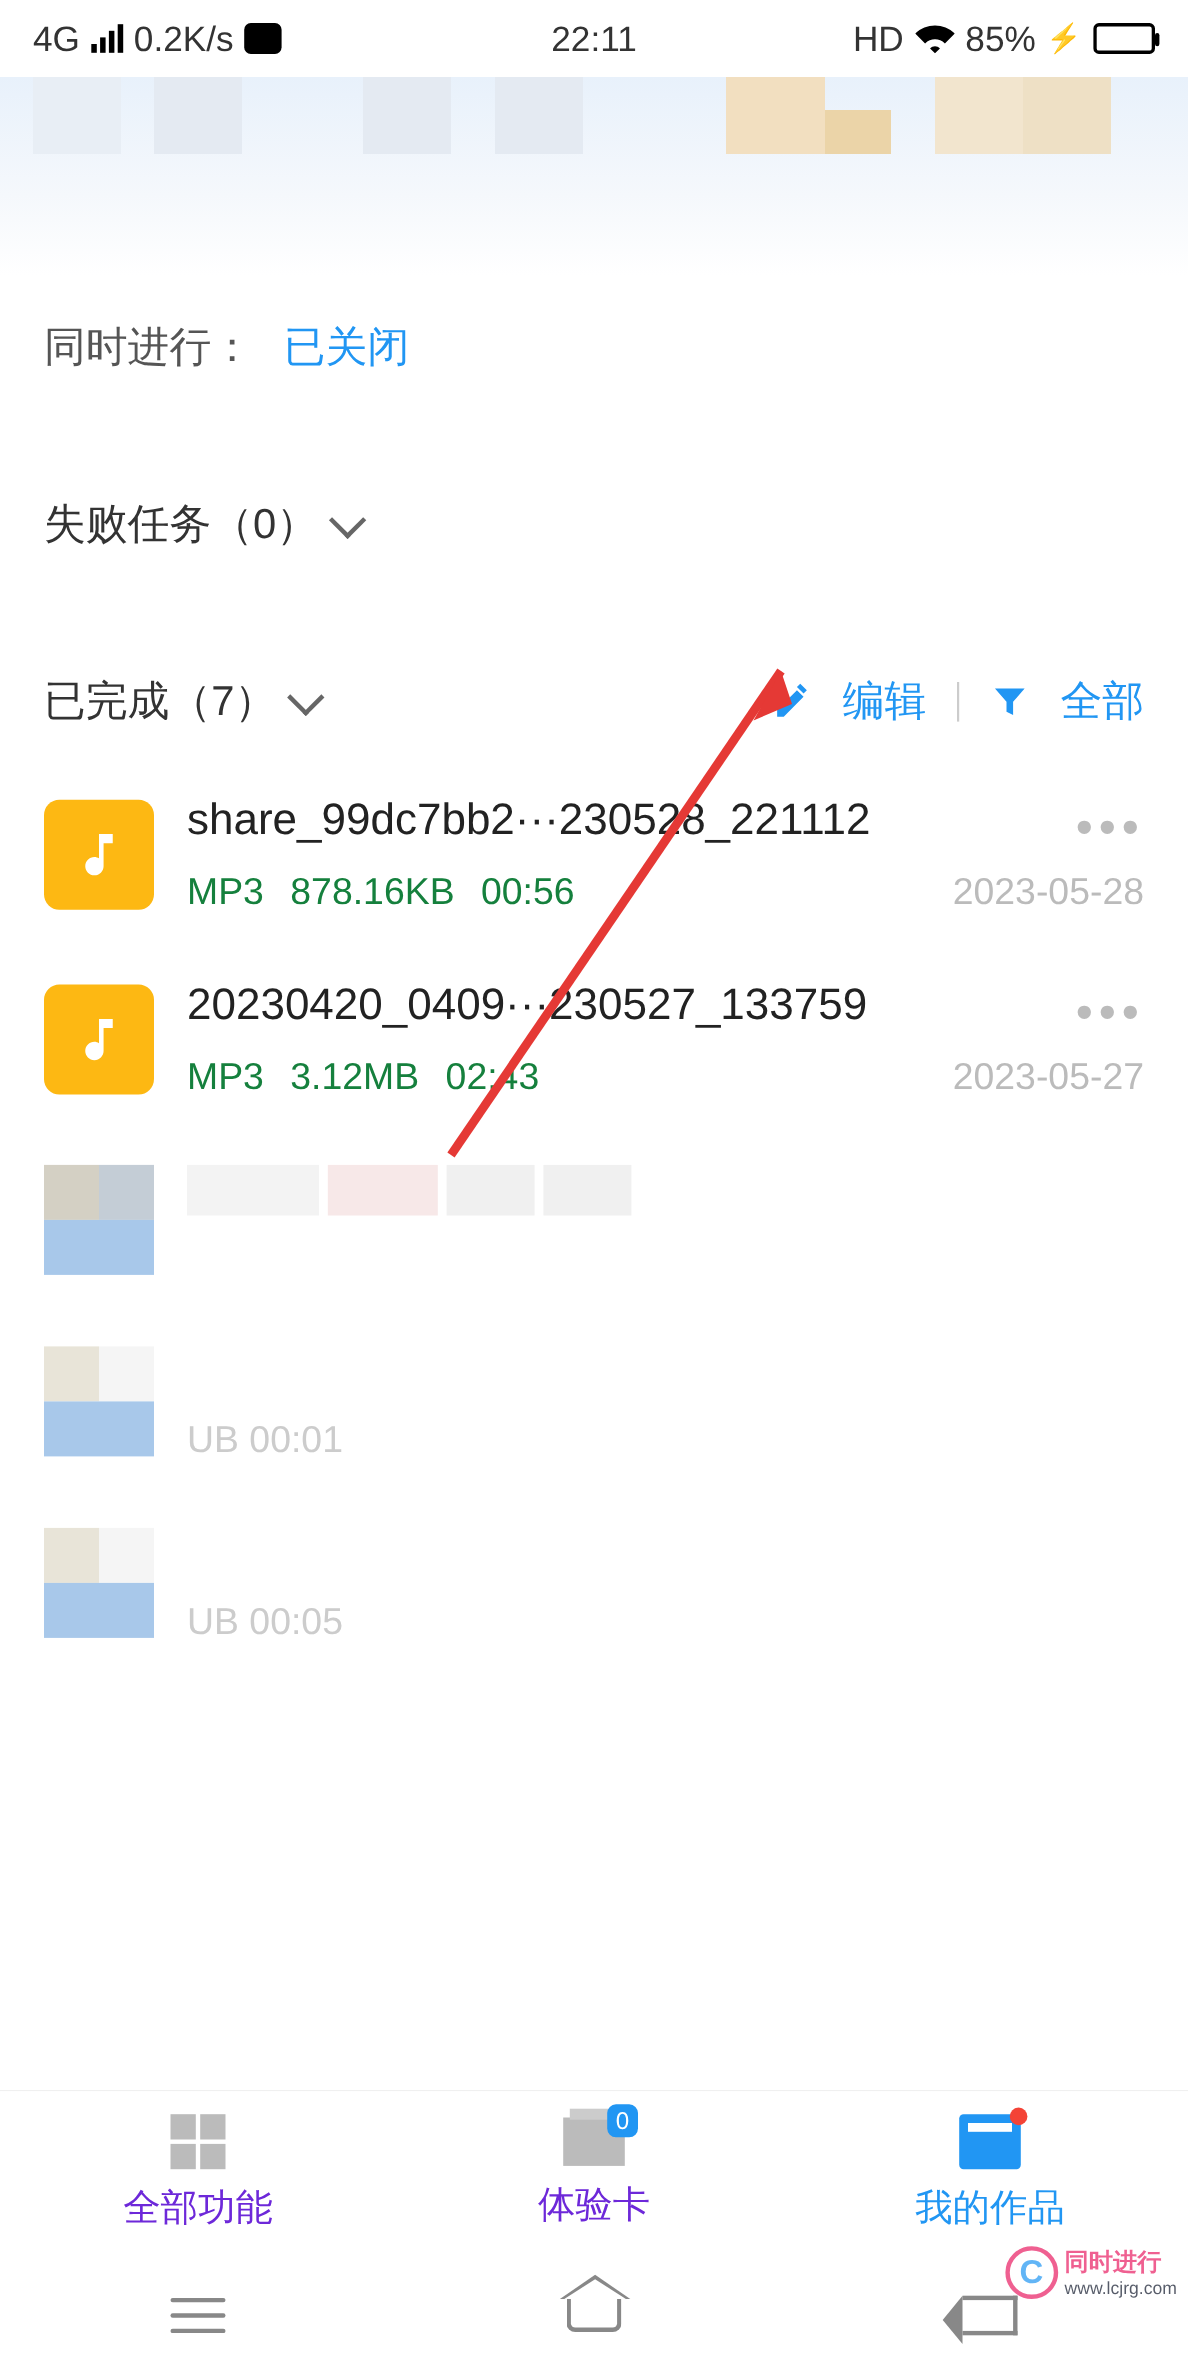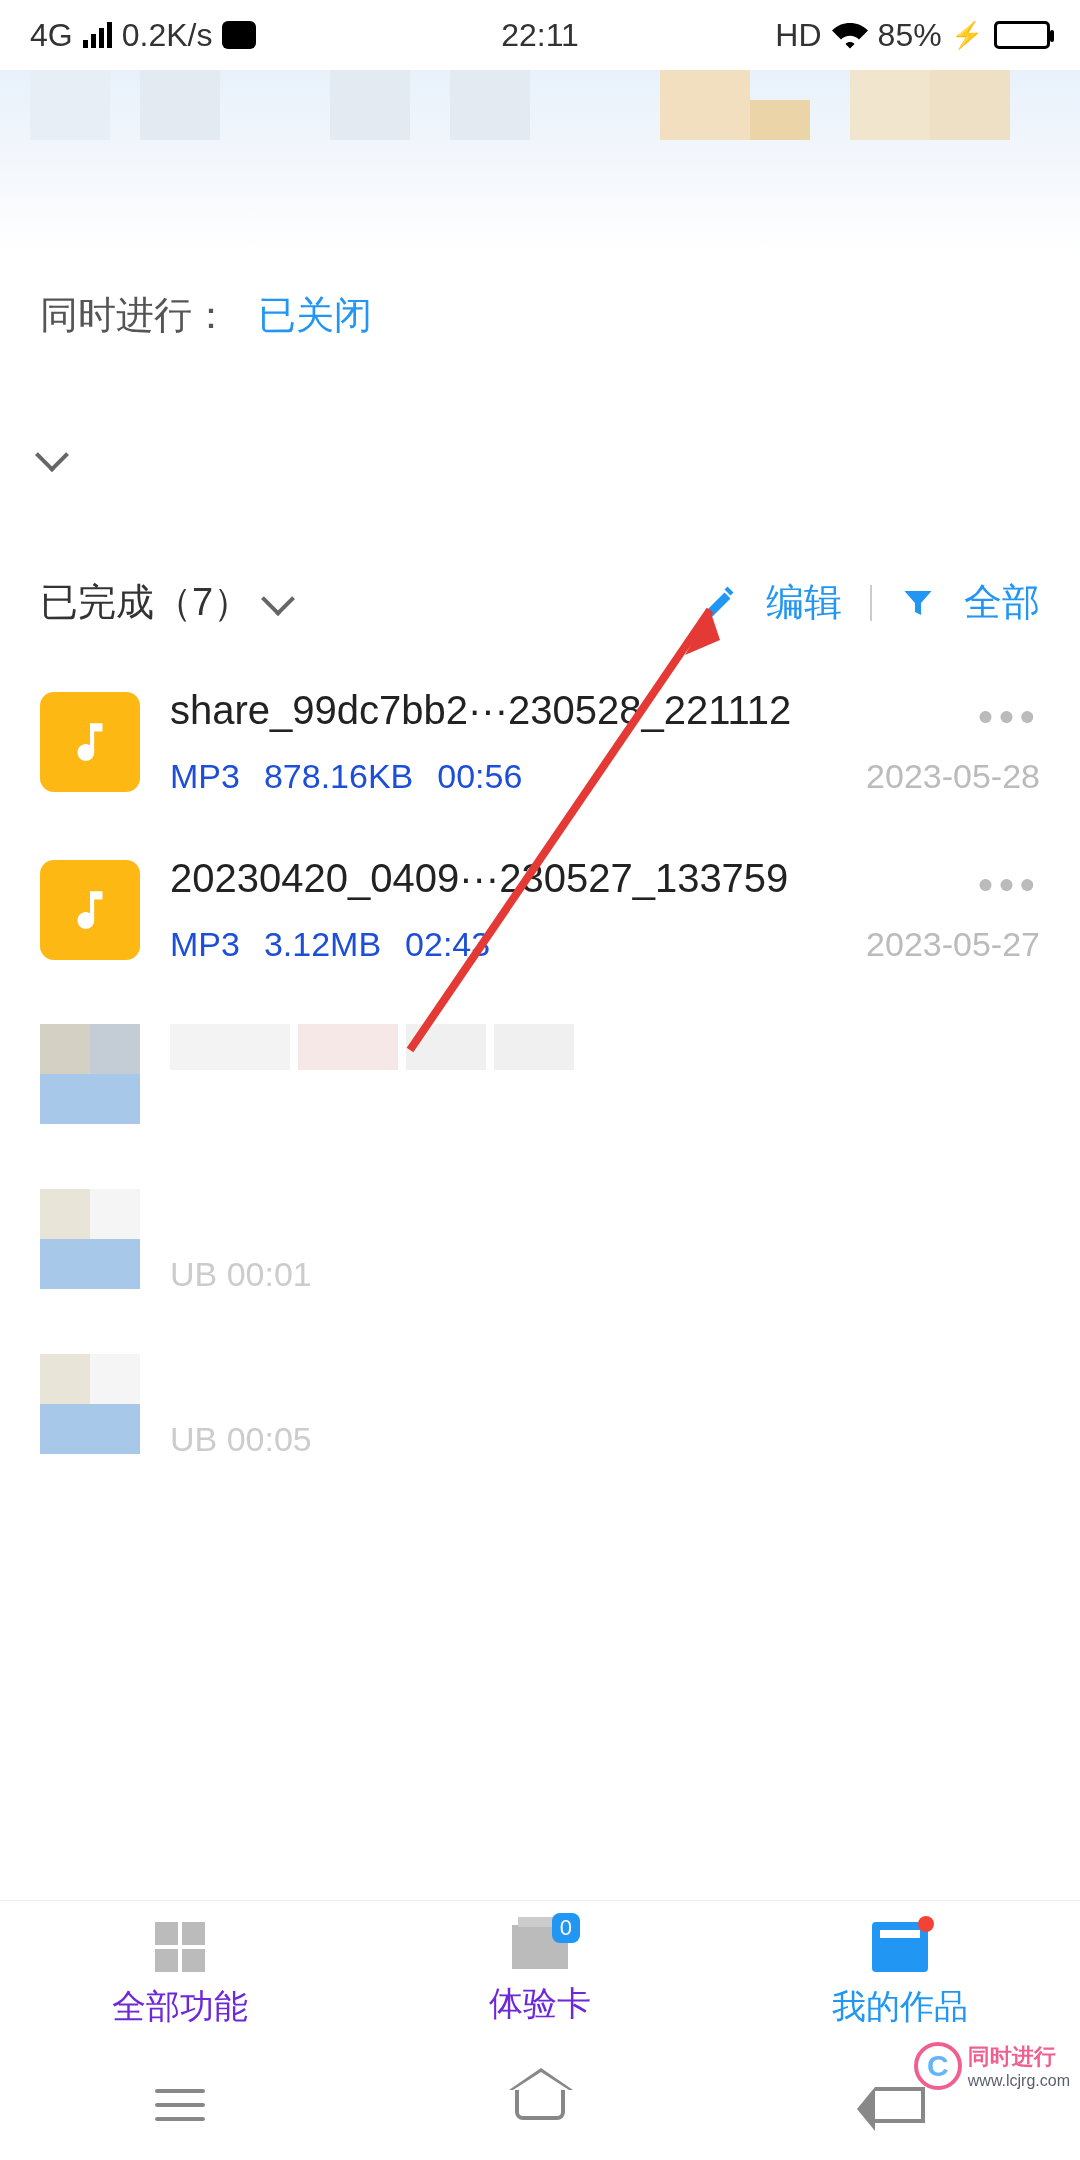--- a/index.html
+++ b/index.html
@@ -32,21 +32,21 @@
     .link-blue { color: #2196F3; font-size: 38px; }
     .edit-icon { color: #2196F3; }
     .divider-v { width: 2px; height: 36px; background: #ccc; }
     .filter-icon { color: #2196F3; }
     
     
     .file-item { display: flex; align-items: center; padding: 30px 40px; gap: 30px; position: relative; }
     .file-thumb { width: 100px; height: 100px; background: #FDB813; border-radius: 14px; display: flex; align-items: center; justify-content: center; flex-shrink: 0; }
     .file-info { flex: 1; min-width: 0; }
     .file-name { font-size: 40px; color: #222; margin-bottom: 18px; white-space: nowrap; overflow: hidden; text-overflow: ellipsis; }
-    .file-meta { font-size: 34px; color: #1d4ed8; display: flex; gap: 24px; margin-top: 24px; }
+    .file-meta { font-size: 34px; color: #15803d; display: flex; gap: 24px; margin-top: 24px; }
     .file-date { position: absolute; right: 40px; bottom: 30px; font-size: 34px; color: #bbb; }
     .more-btn { position: absolute; right: 30px; top: 32px; color: #bbb; font-size: 28px; letter-spacing: 4px; padding: 10px; }
     
     
     .blur-item { padding: 30px 40px; height: 165px; position: relative; }
     .blur-thumb { width: 100px; height: 100px; position: relative; }
     .blur-tl{position:absolute;top:0;left:0;width:50%;height:50%}
     .blur-tr{position:absolute;top:0;right:0;width:50%;height:50%}
     .blur-bl{position:absolute;bottom:0;left:0;width:50%;height:50%}
     .blur-br{position:absolute;bottom:0;right:0;width:50%;height:50%}
@@ -134,20 +134,21 @@
   <div class="section-right">
     <span>同时进行：</span>
     <span class="link-blue">已关闭</span>
   </div>
 </div>
 
 <div style="height:50px"></div>
 
 <div class="section">
   <div class="section-left">
+    <span>失败任务（0）</span>
     <span class="chevron-down"></span>
   </div>
 </div>
 
 <div style="height:50px"></div>
 
 <div class="section">
   <div class="section-left">
     <span>已完成（7）</span>
     <span class="chevron-down"></span>

